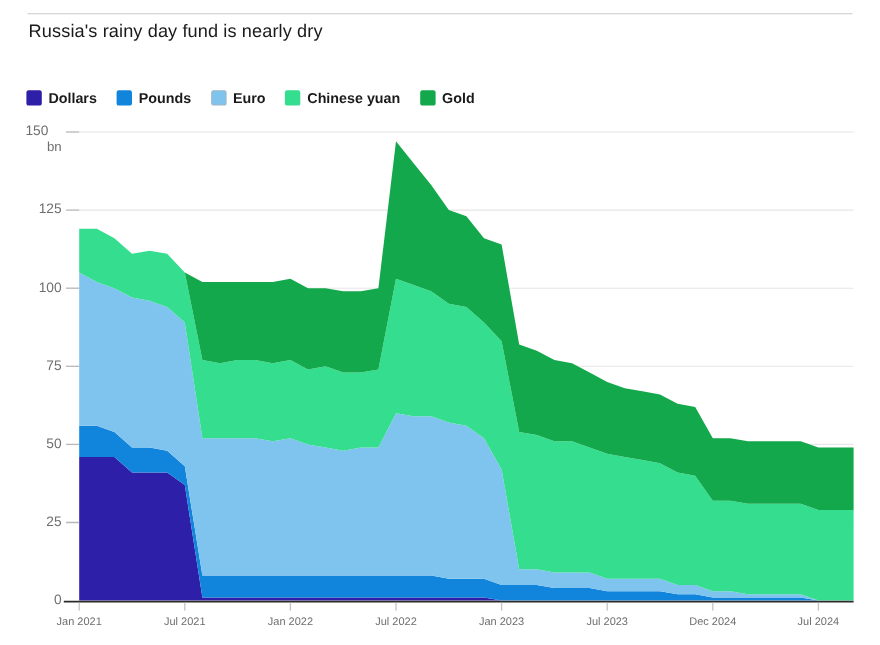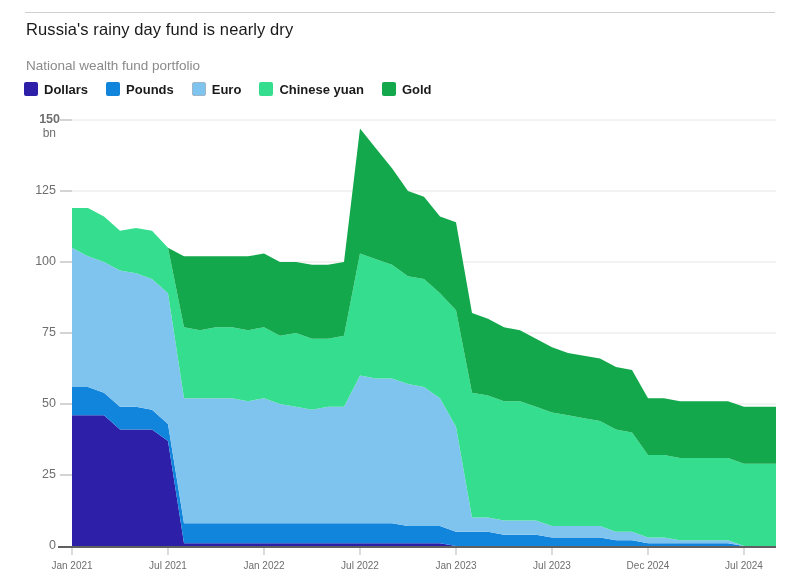--- a/index.html
+++ b/index.html
@@ -98,21 +98,20 @@
   svg { display: block; }
 </style>
 </head>
 <body>
 
 <div id="page">
 
   <div id="top-rule"></div>
 
   <div id="title">Russia's rainy day fund is nearly dry</div>
-  <div id="subtitle">National wealth fund portfolio</div>
 
   <div id="legend">
     <div class="legend-item">
       <span class="legend-swatch" style="background: rgb(46, 31, 168);"></span>
       <span class="legend-label">Dollars</span>
     </div>
     <div class="legend-item">
       <span class="legend-swatch" style="background: rgb(17, 132, 220);"></span>
       <span class="legend-label">Pounds</span>
     </div>
@@ -167,21 +166,21 @@
           <line x1="744" x2="744" y1="548" y2="555" stroke="#c4c4c4" stroke-width="1.2"></line>
         </g>
     </svg>
     <div id="ylabels">
         <div class="ytick-label" style="left: 12px; top: 538px;">0</div>
         <div class="ytick-label" style="left: 12px; top: 467px;">25</div>
         <div class="ytick-label" style="left: 12px; top: 396px;">50</div>
         <div class="ytick-label" style="left: 12px; top: 325px; text-align: right;">75</div>
         <div class="ytick-label" style="left: 12px; top: 254px;">100</div>
         <div class="ytick-label" style="left: 12px; top: 183px;">125</div>
-        <div class="ytick-label" style="left: 16px; top: 112px; font-weight: bold;">150</div>
+        <div class="ytick-label" style="left: 0; top: 112px;">150</div>
         <div id="bn-label" style="left: 12px; top: 126px;">bn</div>
       </div>
     <div id="xlabels">
         <div class="xtick-label" style="left: 72px; top: 560px;">Jan 2021</div>
         <div class="xtick-label" style="left: 168px; top: 560px;">Jul 2021</div>
         <div class="xtick-label" style="left: 264px; top: 560px;">Jan 2022</div>
         <div class="xtick-label" style="left: 360px; top: 560px;">Jul 2022</div>
         <div class="xtick-label" style="left: 456px; top: 560px; text-align: center;">Jan 2023</div>
         <div class="xtick-label" style="left: 552px; top: 560px;">Jul 2023</div>
         <div class="xtick-label" style="left: 648px; top: 560px;">Dec 2024</div>

